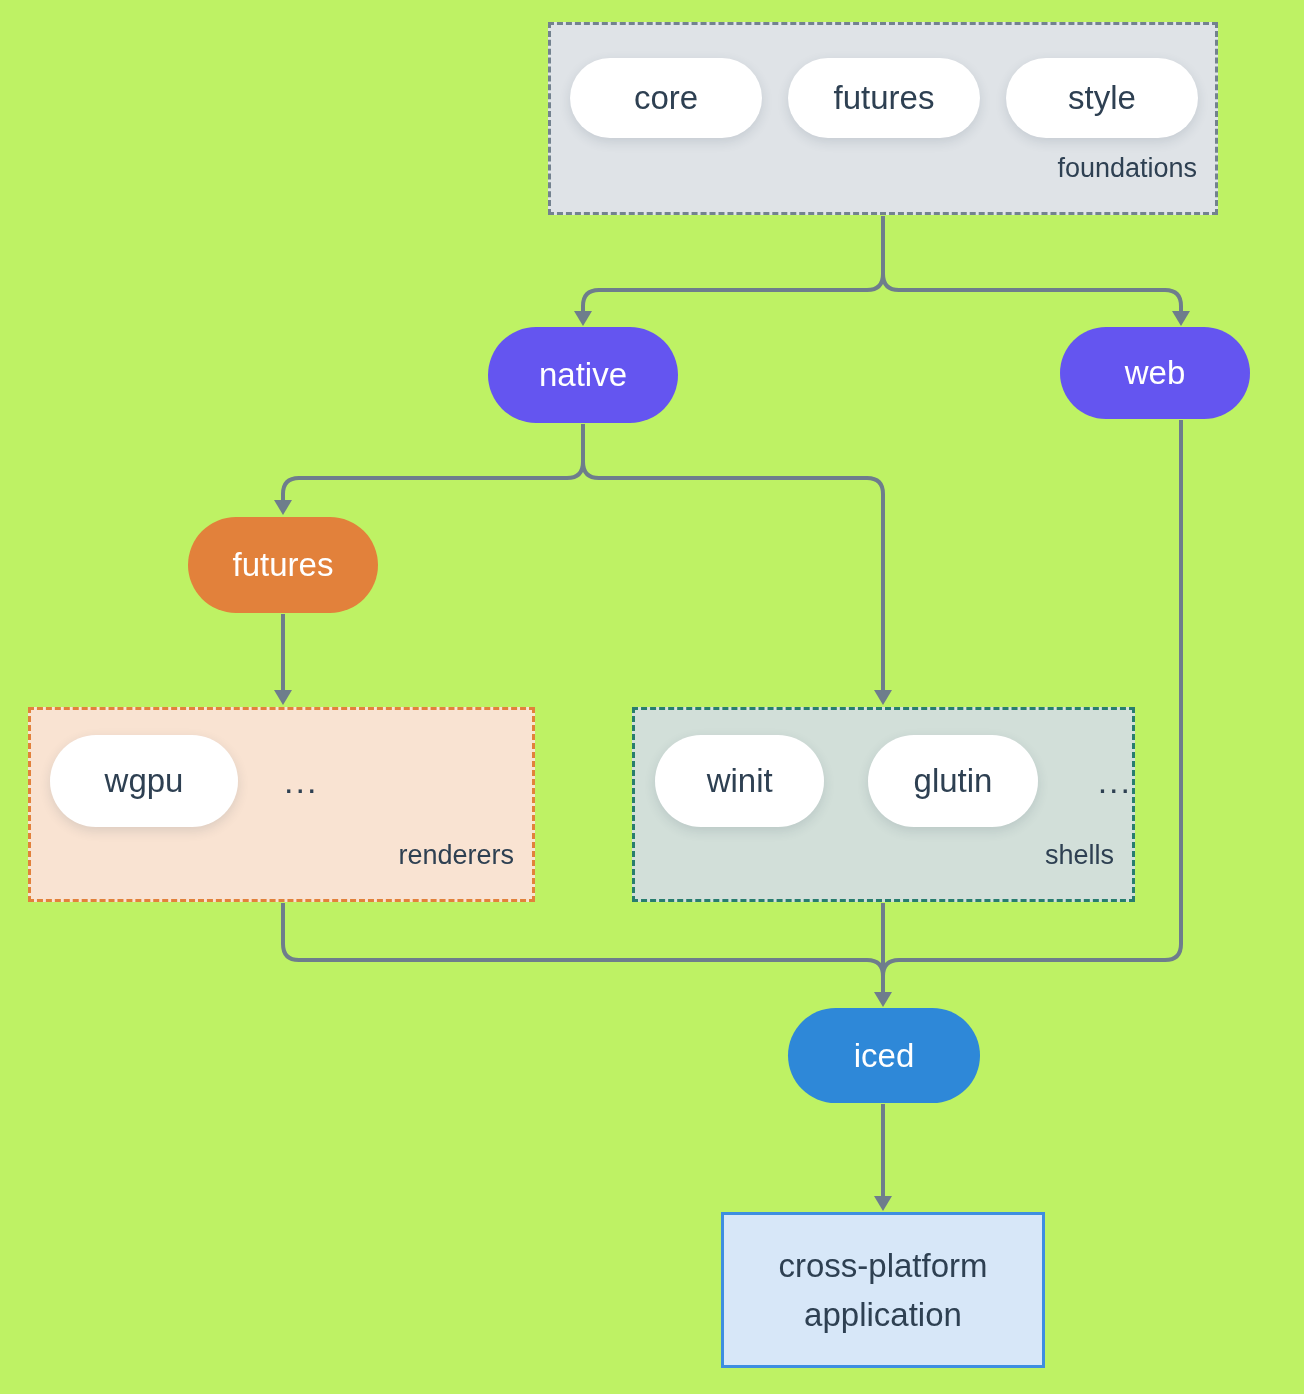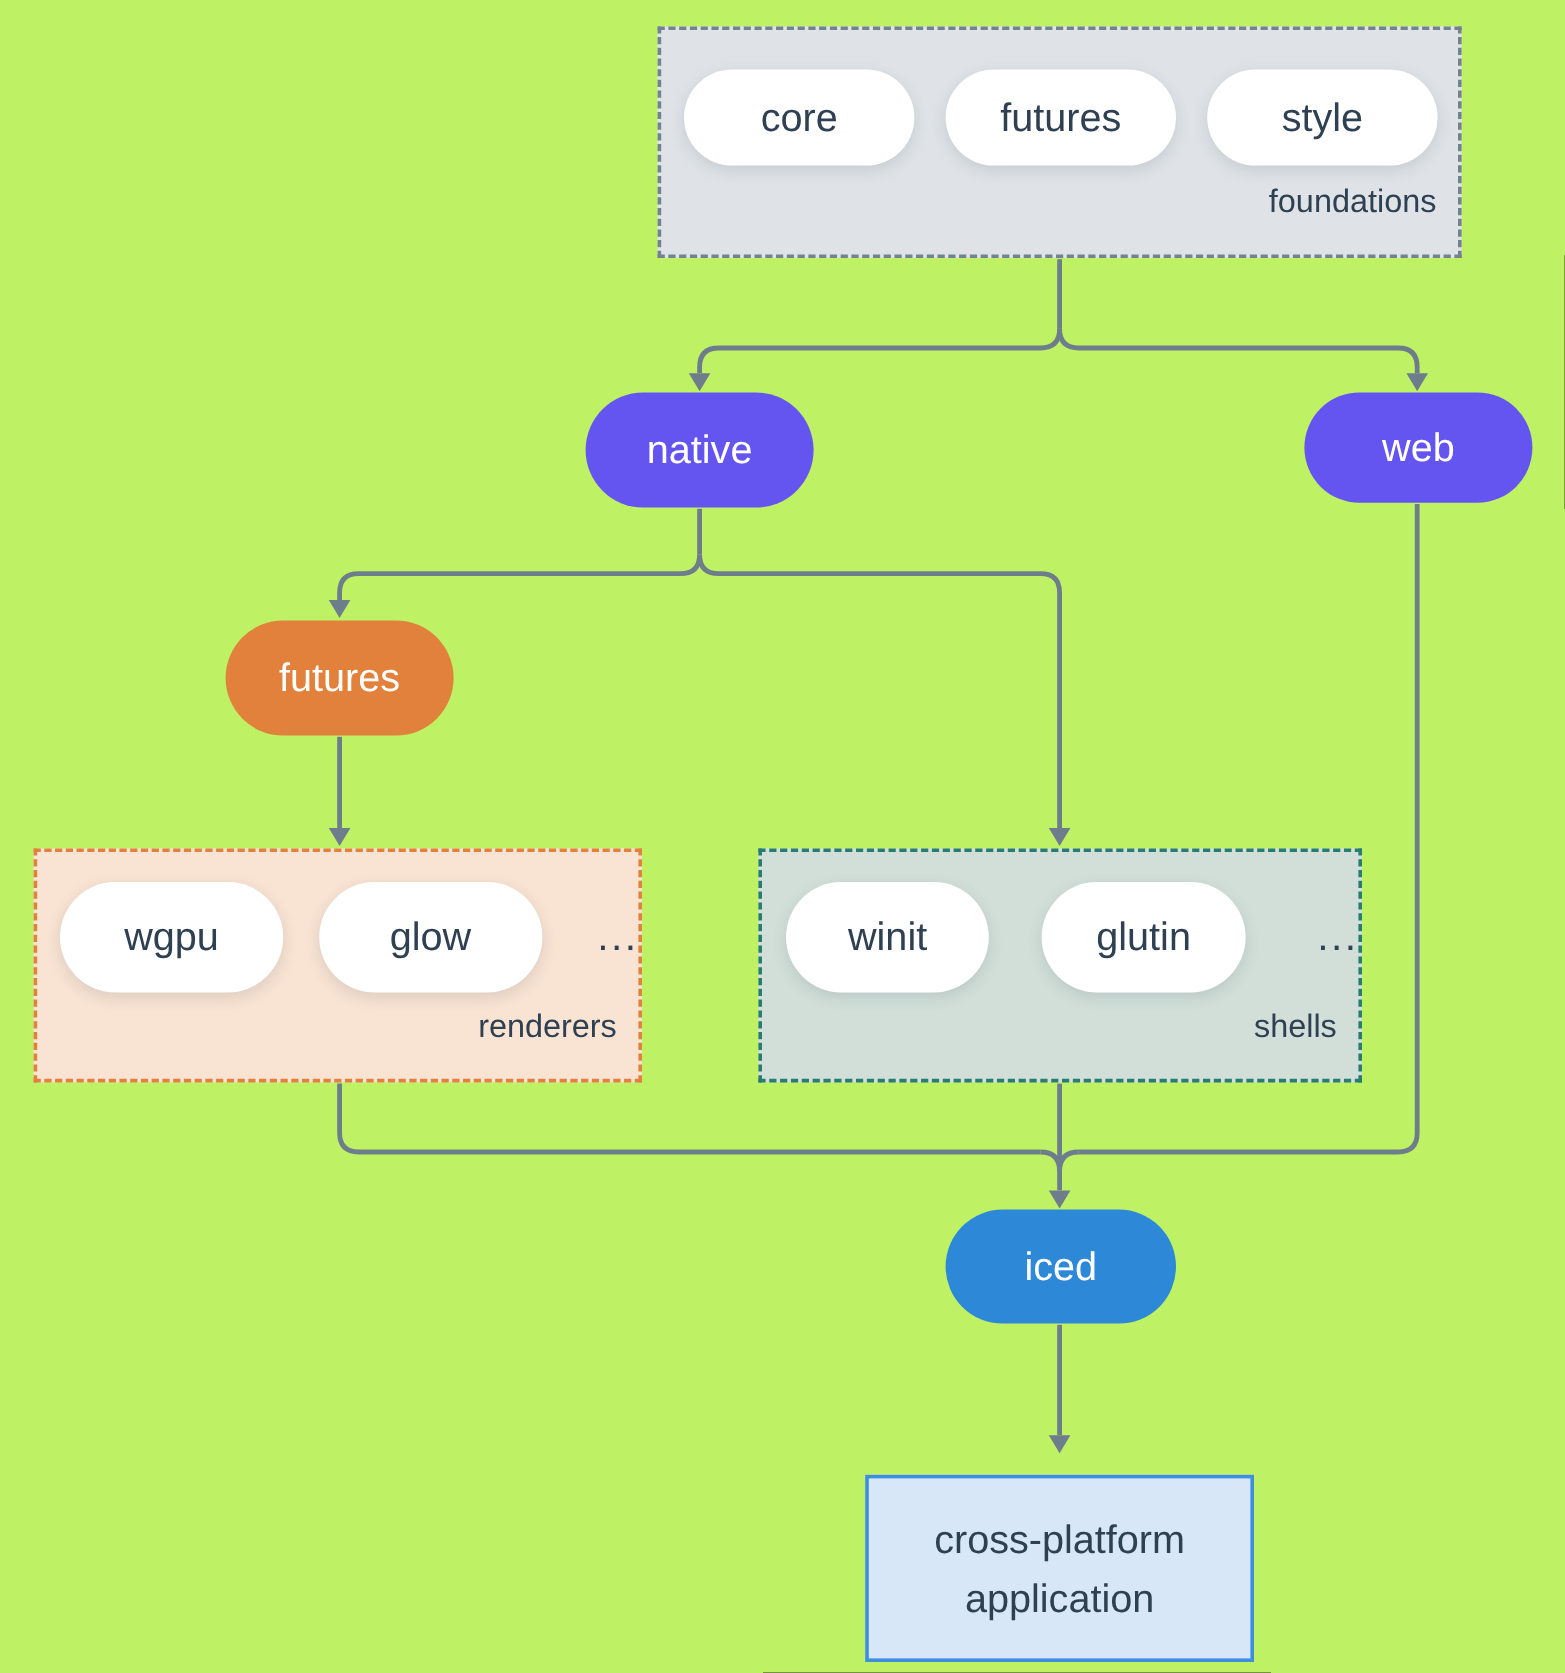--- a/index.html
+++ b/index.html
@@ -88,38 +88,37 @@
     position: absolute;
     display: flex;
     align-items: center;
     justify-content: center;
     border-radius: 999px;
     color: #ffffff;
     font-size: 33px;
     white-space: nowrap;
   }
   .node-native   { left: 488px; top: 327px; width: 190px; height: 96px; background: #6455f0; }
-  .node-web      { left: 1087px; top: 327px; width: 190px; height: 92px; background: #6455f0; }
+  .node-web      { left: 1060px; top: 327px; width: 190px; height: 92px; background: #6455f0; }
   .node-graphics { left: 188px; top: 517px; width: 190px; height: 96px; background: #e2813b; }
   .node-iced     { left: 788px; top: 1008px; width: 192px; height: 95px; background: #2e88d8; }
   .node-app {
     position: absolute;
     left: 721px; top: 1212px; width: 324px; height: 156px;
     box-sizing: border-box;
     background: #d7e7f8;
     border: 3px solid #3e8ee0;
     color: #2e4052;
     font-size: 33px;
     line-height: 1.5;
     display: flex;
     align-items: center;
     justify-content: center;
     text-align: center;
     padding: 8px 10px;
-    margin-top: 17px;
   }
 </style>
 </head>
 <body>
 
 <div class="canvas">
 
   <svg class="connectors" viewBox="0 0 1304 1394" aria-hidden="true">
 
     <path class="edge" d="M883 216 V274"></path>
@@ -158,21 +157,20 @@
   </div>
 
   <div class="node node-native">native</div>
   <div class="node node-web">web</div>
 
   <div class="node node-graphics">futures</div>
 
   <div class="group group-renderers">
     <div class="pill-row row-renderers">
       <div class="pill pill-white pill-md">wgpu</div>
-      <div class="pill pill-white pill-md">glow</div>
       <div class="ellipsis">...</div>
     </div>
     <div class="group-label">renderers</div>
   </div>
 
   <div class="group group-shells">
     <div class="pill-row row-shells">
       <div class="pill pill-white pill-md">winit</div>
       <div class="pill pill-white pill-md">glutin</div>
       <div class="ellipsis">...</div>

